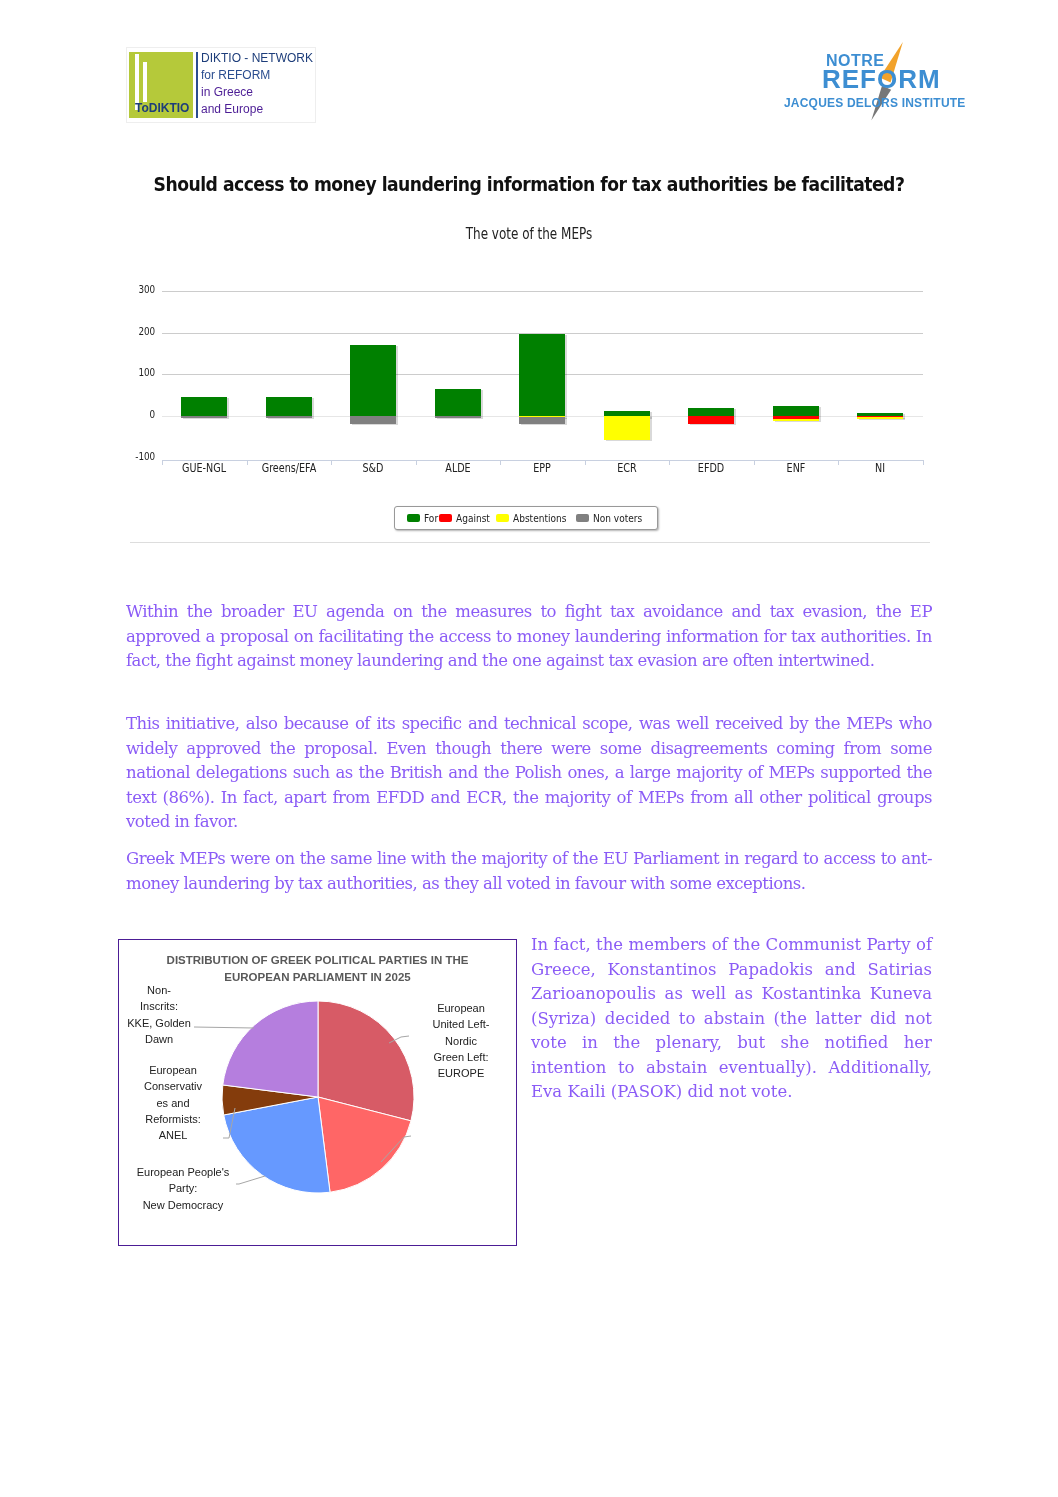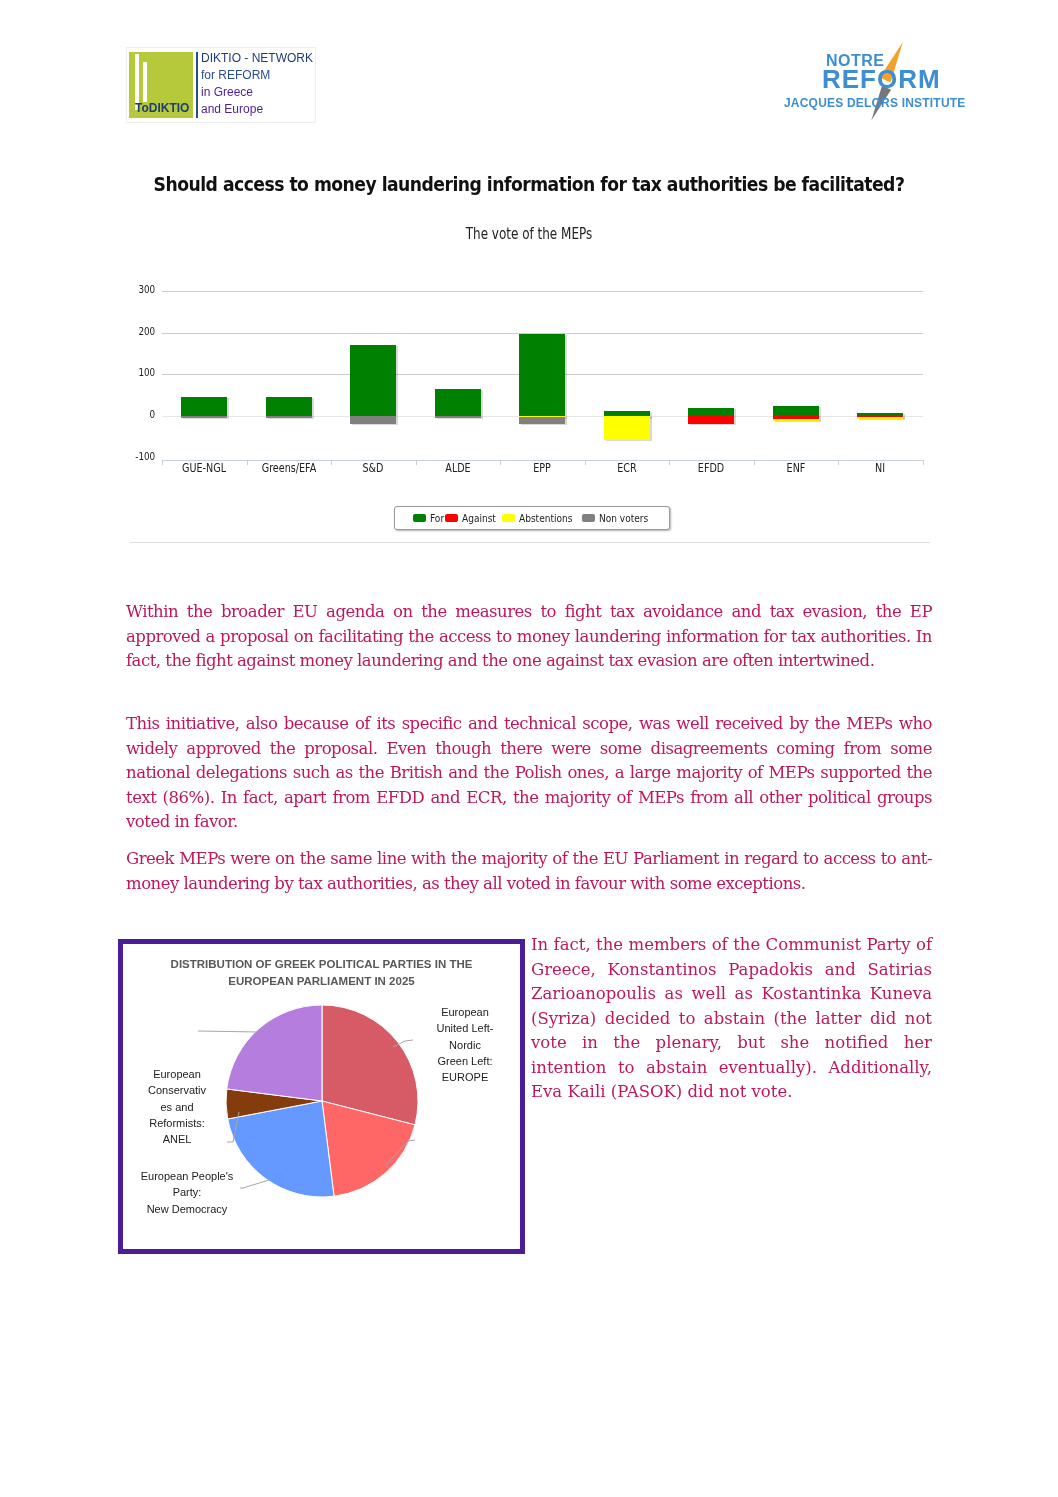--- a/index.html
+++ b/index.html
@@ -26,32 +26,32 @@
   .subtitle { left:0; width:1058px; top:225px; text-align:center; font-family:"DejaVu Sans", sans-serif; font-size:15px; color:#222; transform:scaleX(0.8); }
 
   .chart { left:130px; top:280px; width:800px; height:262px; border-bottom:1px solid #ddd; }
   .ytick { position:absolute; left:0; width:28px; text-align:right; font-family:"DejaVu Sans", sans-serif; font-size:11px; color:#222; transform:scaleX(0.8); }
   .grid { position:absolute; left:32px; width:761px; height:1px; background:#ccc; }
   .grid.zero { background:#e6e6e6; }
   .xaxis { position:absolute; left:32px; width:761px; top:180px; height:1px; background:#c8d0e0; }
   .xtick { position:absolute; top:180px; width:1px; height:5px; background:#c8d0e0; }
   .xlabel { position:absolute; top:181px; width:84px; text-align:center; font-family:"DejaVu Sans", sans-serif; font-size:12px; color:#222; transform:scaleX(0.8); }
   .bar { position:absolute; width:46px; box-shadow:2px 1px 0 rgba(0,0,0,0.15); }
-  .legend { position:absolute; left:264px; top:226px; height:22px; padding:0 18px; border:1px solid #999; border-radius:3px; box-shadow:1px 1px 2px rgba(0,0,0,0.3); display:flex; align-items:center; gap:6px; font-family:"DejaVu Sans", sans-serif; font-size:11px; background:#fff; }
+  .legend { position:absolute; left:264px; top:226px; height:22px; padding:0 12px; border:1px solid #999; border-radius:3px; box-shadow:1px 1px 2px rgba(0,0,0,0.3); display:flex; align-items:center; gap:6px; font-family:"DejaVu Sans", sans-serif; font-size:11px; background:#fff; }
   .legend .item { display:flex; align-items:center; gap:4px; }
   .legend .sw { width:13px; height:8px; border-radius:2px; }
   .legend .lt { display:inline-block; transform:scaleX(0.82); transform-origin:left center; margin-right:-8px; }
 
-  .para { left:126px; width:806px; font-size:16.5px; line-height:24.5px; text-align:justify; font-family:"DejaVu Serif", serif; color:#be185d; letter-spacing:-0.5px; }
+  .para { left:126px; width:806px; font-size:16.5px; line-height:24.5px; text-align:justify; font-family:"DejaVu Serif", serif; color:#8b5cf6; letter-spacing:-0.5px; }
   .p1 { top:600px; }
   .p2 { top:712px; }
   .p3 { top:847px; }
   .p4 { left:531px; width:401px; top:933px; font-size:16.5px; line-height:24.5px; text-align:justify; letter-spacing:0; }
 
-  .pie-box { left:118px; top:939px; width:397px; height:305px; border:5px solid #4c1d95; font-family:"Liberation Sans", sans-serif; }
+  .pie-box { left:118px; top:939px; width:397px; height:305px; border:1px solid #4c1d95; font-family:"Liberation Sans", sans-serif; }
   .pie-title { position:absolute; left:0; width:397px; top:12px; text-align:center; font-size:11.5px; font-weight:bold; color:#595959; line-height:17px; }
   .pie-lbl { position:absolute; font-size:11px; line-height:16.3px; text-align:center; color:#222; }
 </style>
 </head>
 <body>
 
 <div class="abs logo-left">
   <div class="sq">
     <div class="arrow"></div>
       <div class="arrow2"></div>
@@ -164,20 +164,26 @@
       <path d="M199,157 L291.9839834683486,180.87422916782606 A96,96 0 0 1 211.03199042217324,252.24301132618987 Z" fill="#ff6666" stroke="#fff" stroke-width="1"></path>
       <path d="M199,157 L211.03199042217324,252.24301132618987 A96,96 0 0 1 104.7004239300459,174.9886062002296 Z" fill="#6699ff" stroke="#fff" stroke-width="1"></path>
       <path d="M199,157 L104.7004239300459,174.9886062002296 A96,96 0 0 1 103.75698867381013,144.96800957782682 Z" fill="#843c0c" stroke="#fff" stroke-width="1"></path>
       <path d="M199,157 L103.75698867381013,144.96800957782682 A96,96 0 0 1 198.99999999999997,61 Z" fill="#b57ede" stroke="#fff" stroke-width="1"></path>
       <polyline points="75,87 135,88" fill="none" stroke="#a6a6a6" stroke-width="1"></polyline>
       <polyline points="290,96 282,97 270,103" fill="none" stroke="#a6a6a6" stroke-width="1"></polyline>
       <polyline points="104,198 110,198 116,168" fill="none" stroke="#a6a6a6" stroke-width="1"></polyline>
       <polyline points="292,196 285,197 262,222" fill="none" stroke="#a6a6a6" stroke-width="1"></polyline>
       <polyline points="117,244 120,244 146,236" fill="none" stroke="#a6a6a6" stroke-width="1"></polyline>
     </svg>
+  <div class="pie-lbl" id="lbl-ni" style="left:-10px;top:42px;width:100px;">
+      <div>Non-</div>
+      <div>Inscrits:</div>
+      <div>KKE, Golden</div>
+      <div>Dawn</div>
+    </div>
   <div class="pie-lbl" id="lbl-gue" style="left:292px;top:60px;width:100px;">
       <div>European</div>
       <div>United Left-</div>
       <div>Nordic</div>
       <div>Green Left:</div>
       <div>EUROPE</div>
     </div>
   <div class="pie-lbl" id="lbl-ecr" style="left:4px;top:122px;width:100px;">
       <div>European</div>
       <div>Conservativ</div>

